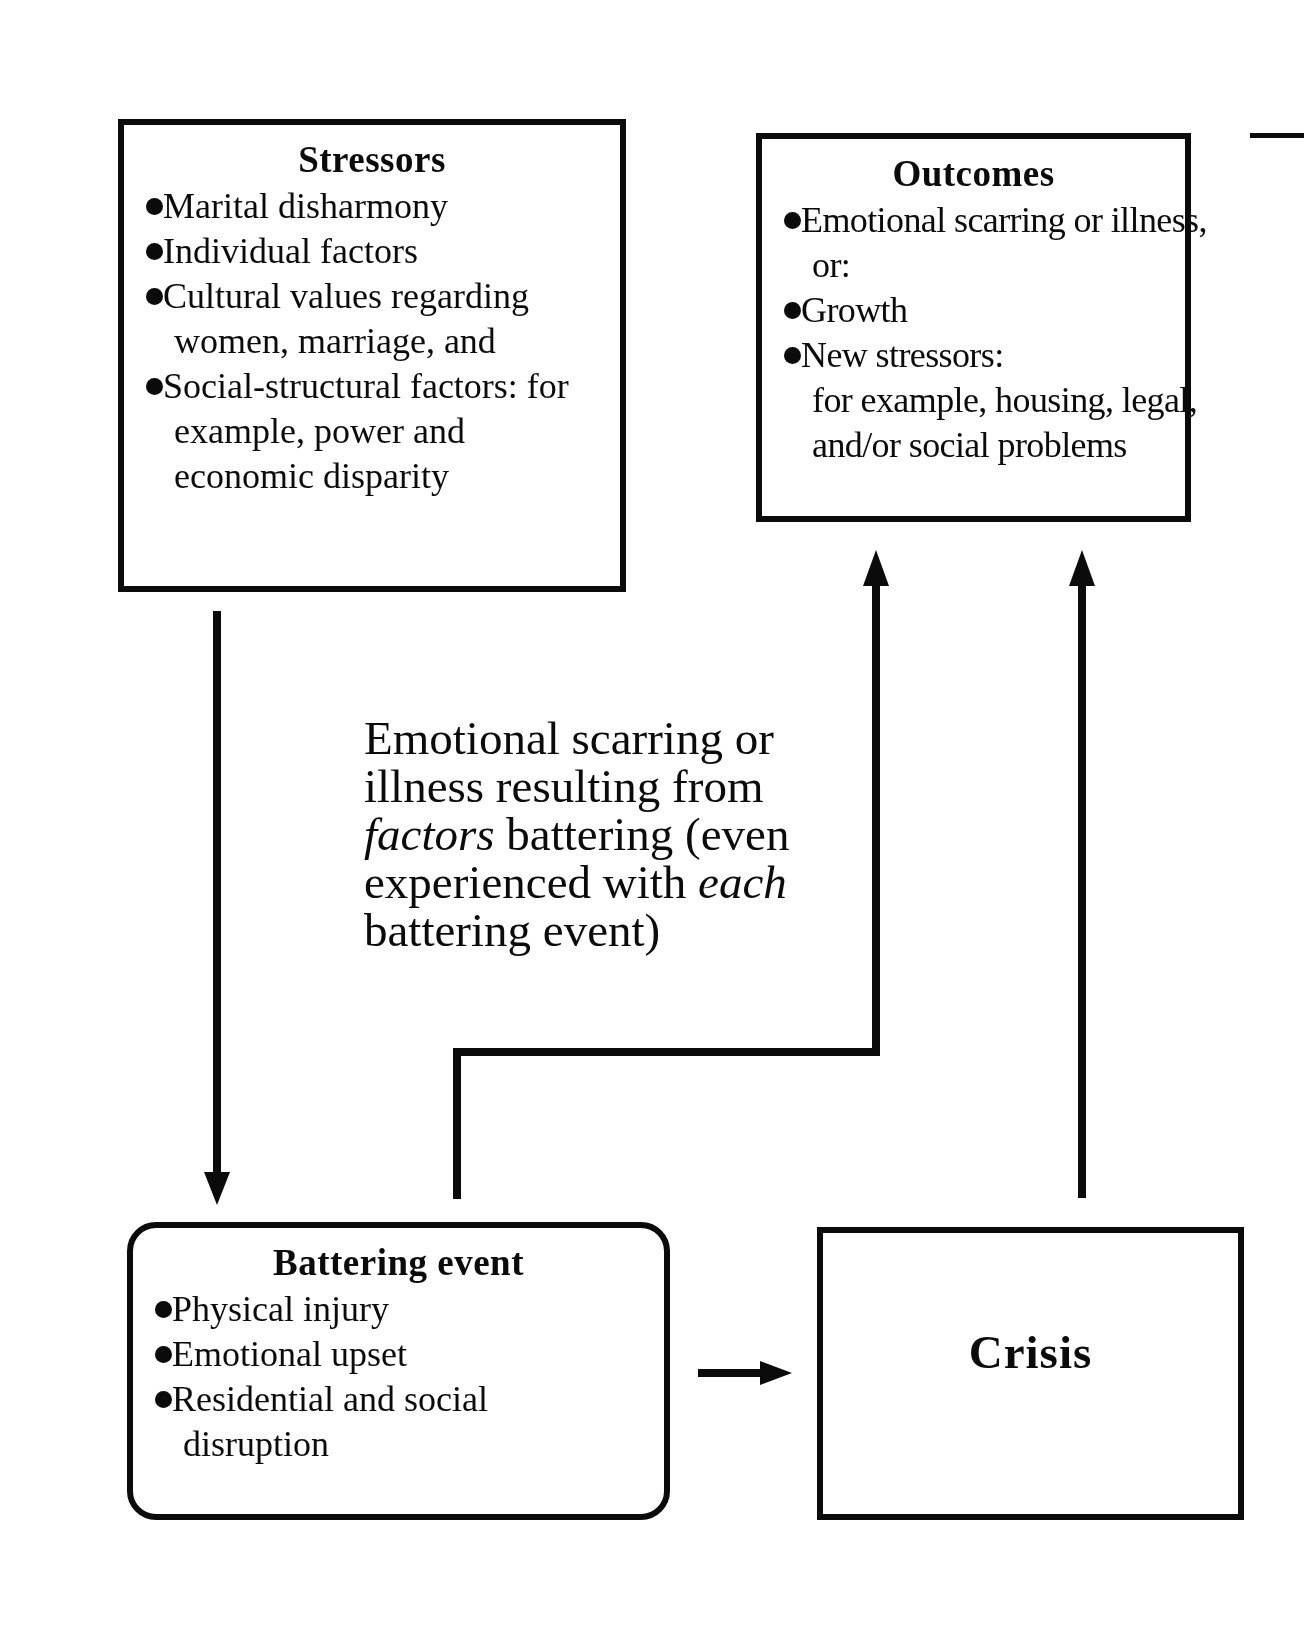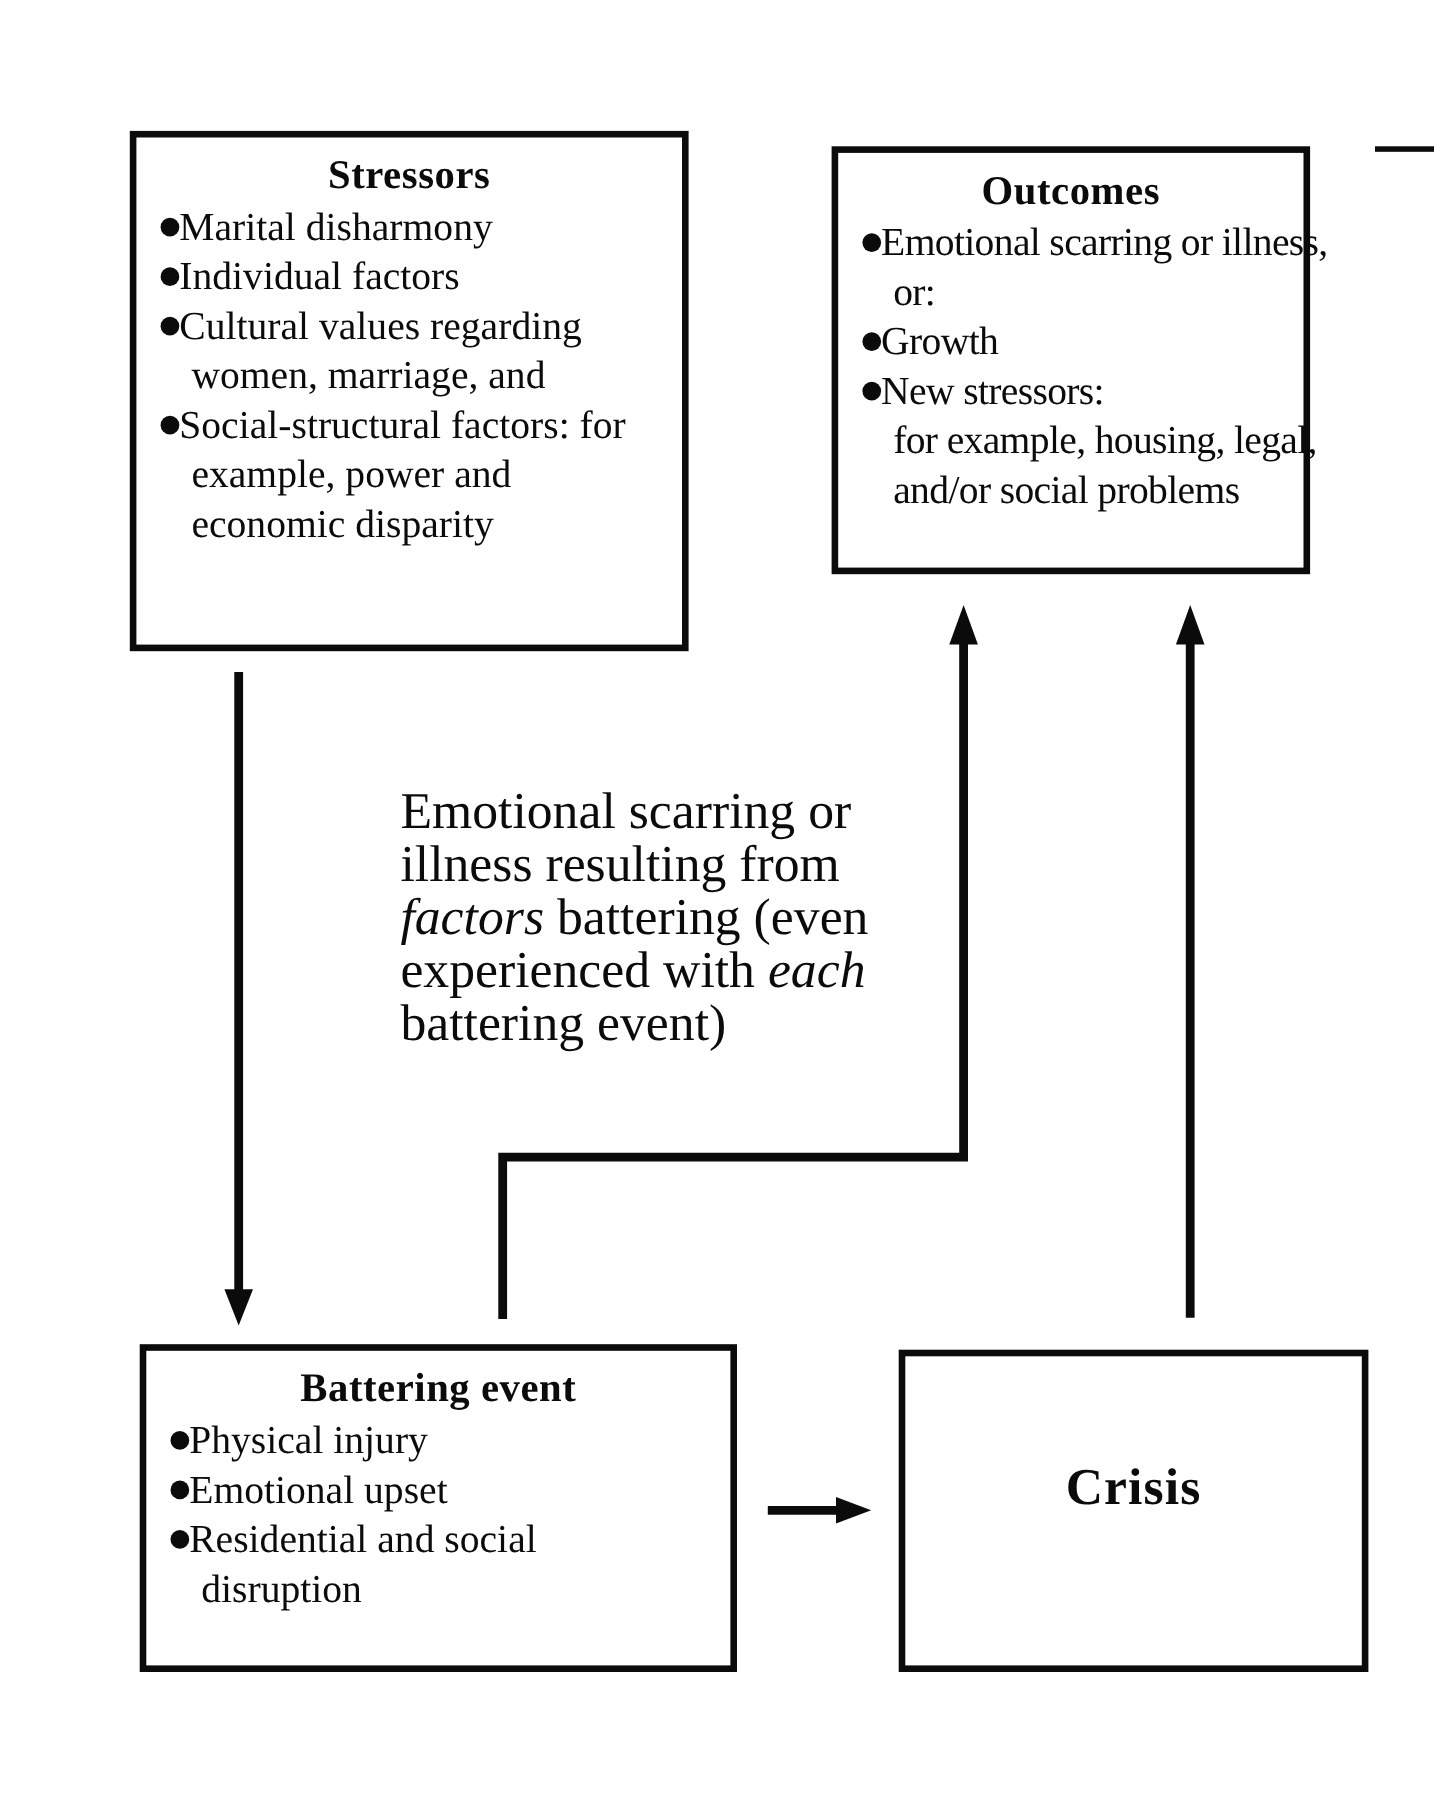--- a/index.html
+++ b/index.html
@@ -13,21 +13,21 @@
     overflow:hidden;
   }
   .dbox {
     position:absolute;
     border:6px solid var(--ink);
     background:var(--paper);
     box-sizing:border-box;
   }
   #stressors-box  { left:118px; top:119px;  width:508px; height:473px;font-family:Liberation Serif, serif; }
   #outcomes-box   { left:756px; top:133px;  width:435px; height:389px; }
-  #battering-box  { left:127px; top:1222px; width:543px; height:298px; }
+  #battering-box  { left:127px; top:1222px; width:543px; height:298px;border-radius:29px; }
   #crisis-box     { left:817px; top:1227px; width:427px; height:293px;
                     display:flex; align-items:center; justify-content:center;
                     padding-bottom:44px; }
   .box-title {
     margin-top:12px;
     text-align:center;
     font-weight:bold;
     font-size:37px;
     line-height:45px;
     letter-spacing:0.5px;

